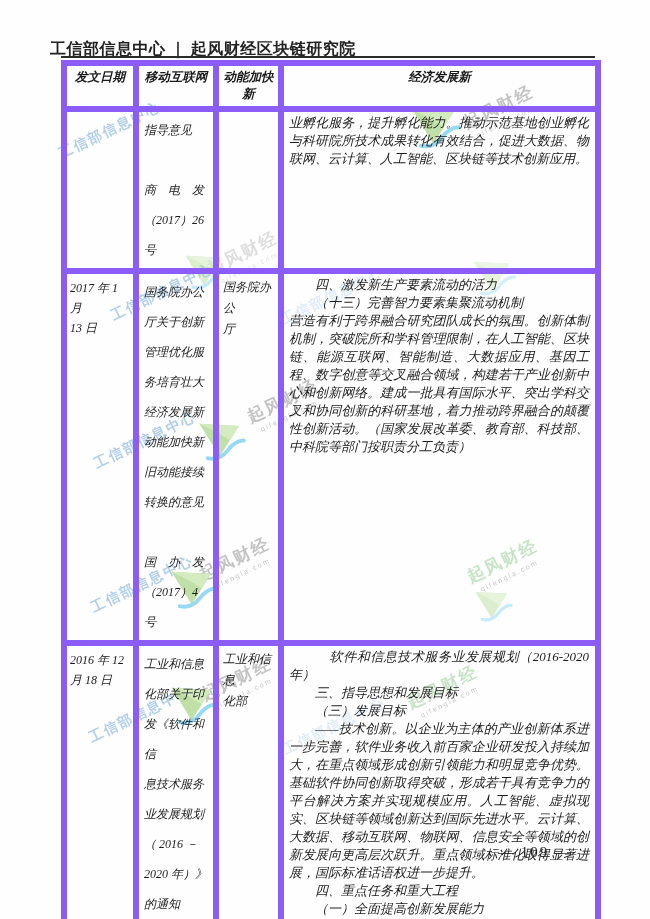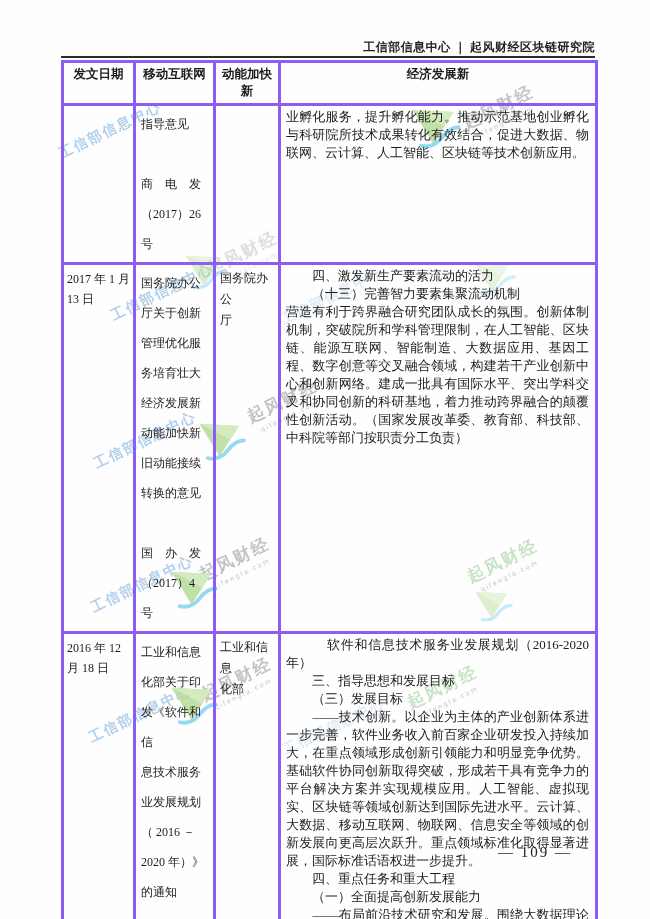--- a/index.html
+++ b/index.html
@@ -3,35 +3,36 @@
 <meta charset="utf-8">
 <style>
   html,body{margin:0;padding:0;background:#ffffff;}
   .page{
     position:relative;width:650px;height:919px;background:#fefefe;
     font-family:"Liberation Serif","DejaVu Serif",serif;color:#1b1b1b;
     overflow:hidden;
   }
   
   .doc-title{
-    position:absolute;top:39px;left:61px;width:534px;text-align:right;
-    font-size:12px;font-weight:bold;letter-spacing:.5px;color:#222;
+    position:absolute;top:39px;left:50px;width:534px;text-align:left;
+    font-size:16px;font-weight:bold;letter-spacing:.5px;color:#222;
   }
   .title-rule{
     position:absolute;top:56px;left:61px;width:534px;height:2px;background:#2c2c2c;
   }
   
   table.gov{
     position:absolute;top:60px;left:61px;width:534px;z-index:2;
     border-collapse:collapse;table-layout:fixed;border:2px solid #2c2c2c;
     background:transparent;
   }
   table.gov th,table.gov td{
-    border:3px solid #8b5cf6;vertical-align:top;overflow:hidden;
+    border:6px solid #8b5cf6;vertical-align:top;overflow:hidden;
     background:transparent;
+    font-style:italic;
   }
   table.gov th{
     font-size:12.5px;font-weight:bold;text-align:center;padding:3px 0;height:18px;
   }
   tr.r1{height:83px}
   tr.r2{height:184px}
   tr.r3{height:445px}
   .cell-date{font-size:12px;line-height:20px;white-space:pre-line;padding:4px 3px;}
   .cell-name{font-size:12px;line-height:30px;white-space:pre-line;padding:3px 5px;}
   .cell-unit{font-size:12px;line-height:21px;white-space:pre-line;padding:3px 4px;}

